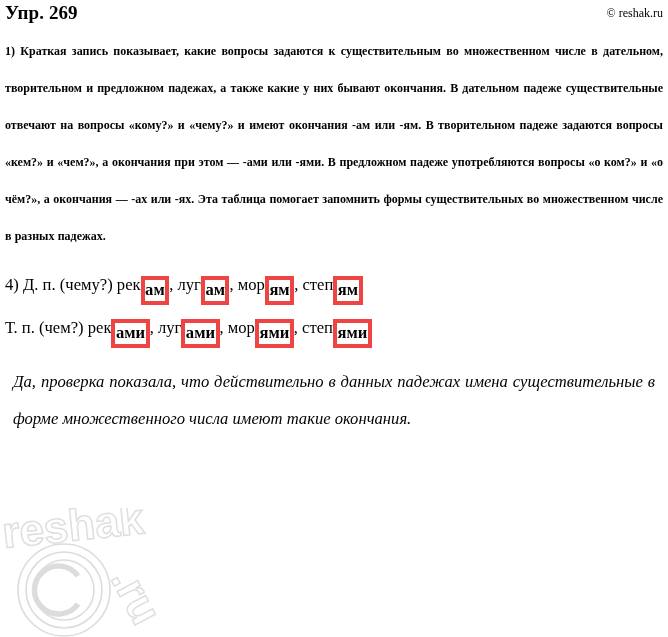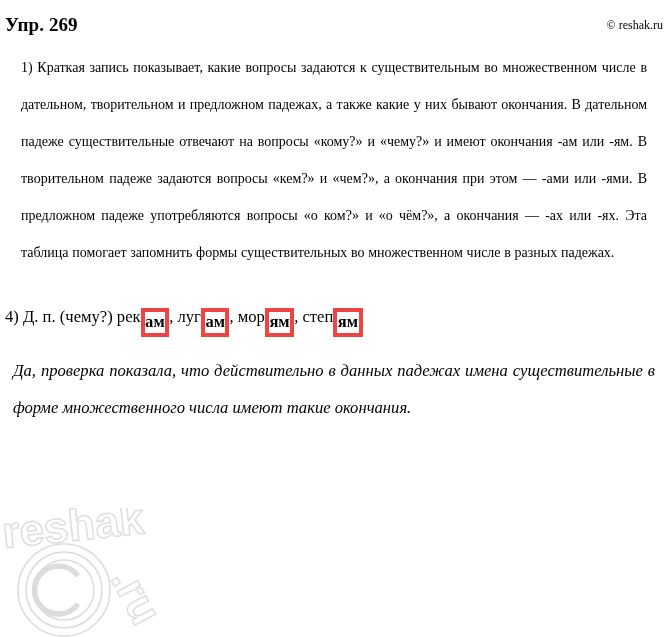--- a/index.html
+++ b/index.html
@@ -19,21 +19,21 @@
   
   .header {
     position: absolute;
     top: 0;
     left: 0;
     width: 668px;
     height: 30px;
     display: flex;
     align-items: flex-start;
     justify-content: space-between;
-    padding: 14px 5px 0 5px;
+    padding: 2px 5px 0 5px;
     box-sizing: border-box;
   }
   .doc-title {
     font-size: 19px;
     font-weight: bold;
     letter-spacing: 0.1px;
     line-height: 22px;
     white-space: nowrap;
   }
   .copyright {
@@ -46,25 +46,26 @@
   .content {
     position: absolute;
     top: 33px;
     left: 5px;
     width: 658px;
   }
 
   .para {
     text-align: justify;
     text-align-last: left;
-    font-size: 14px;
+    font-size: 12px;
     line-height: 37px;
-    margin: 16px;
+    margin: 0;
     hyphens: none;
     word-spacing: 0.2px;
+    font-weight: bold;
   }
 
   .case-line {
     font-size: 16.6px;
     line-height: 37px;
     margin: 0;
     white-space: nowrap;
     text-align: left;
   }
 
@@ -115,20 +116,21 @@
 </div>
 
 <div class="content">
 
   <p class="para">1) Краткая запись показывает, какие вопросы задаются к существительным во множественном числе в дательном, творительном и предложном падежах, а также какие у них бывают окончания. В дательном падеже существительные отвечают на вопросы «кому?» и «чему?» и имеют окончания -ам или -ям. В творительном падеже задаются вопросы «кем?» и «чем?», а окончания при этом — -ами или -ями. В предложном падеже употребляются вопросы «о ком?» и «о чём?», а окончания — -ах или -ях. Эта таблица помогает запомнить формы существительных во множественном числе в разных падежах.</p>
 
   <div class="spacer-sm"></div>
 
   <div id="case-lines">
       <p class="case-line"><span>4) Д. п. (чему?) </span><span>рек</span><span class="ending">ам</span><span>, </span><span>луг</span><span class="ending">ам</span><span>, </span><span>мор</span><span class="ending">ям</span><span>, </span><span>степ</span><span class="ending">ям</span></p>
+      <p class="case-line"><span>Т. п. (чем?) </span><span>рек</span><span class="ending">ами</span><span>, </span><span>луг</span><span class="ending">ами</span><span>, </span><span>мор</span><span class="ending">ями</span><span>, </span><span>степ</span><span class="ending">ями</span></p>
     </div>
 
   <div class="spacer-xs"></div>
 
   <p class="conclusion">Да, проверка показала, что действительно в данных падежах имена существительные в форме множественного числа имеют такие окончания.</p>
 </div>
 
 <div class="watermark">
   <svg width="240" height="129" viewBox="0 0 240 129" xmlns="http://www.w3.org/2000/svg">
     <g>

